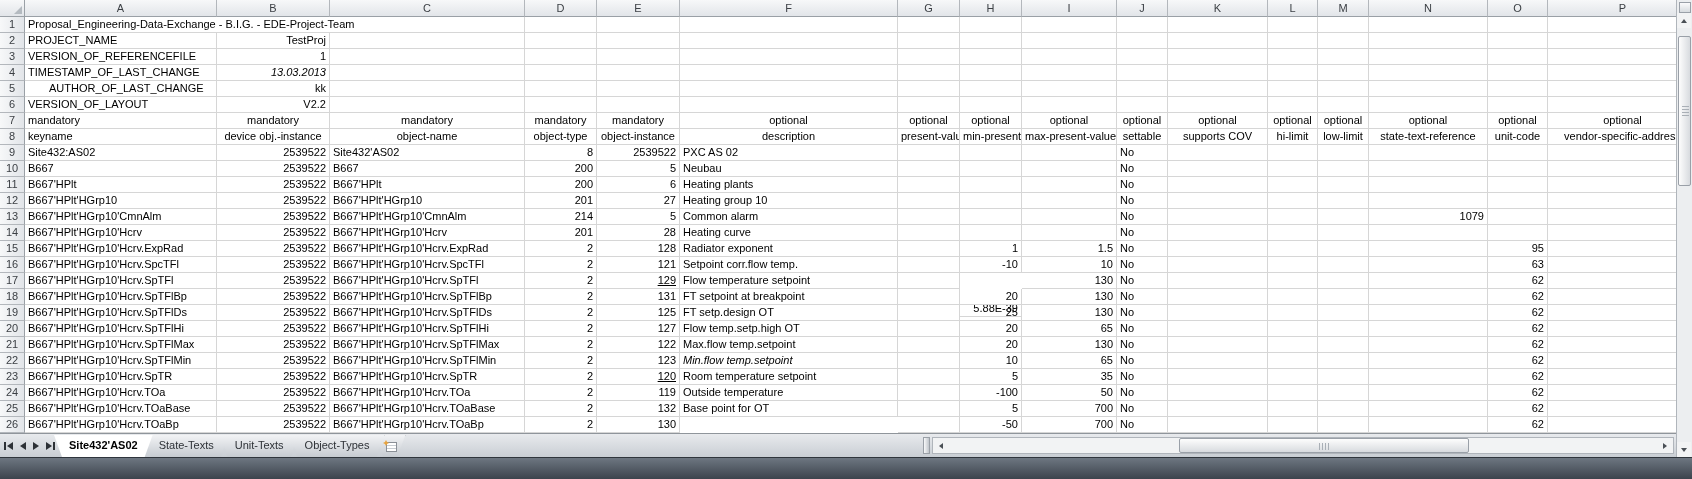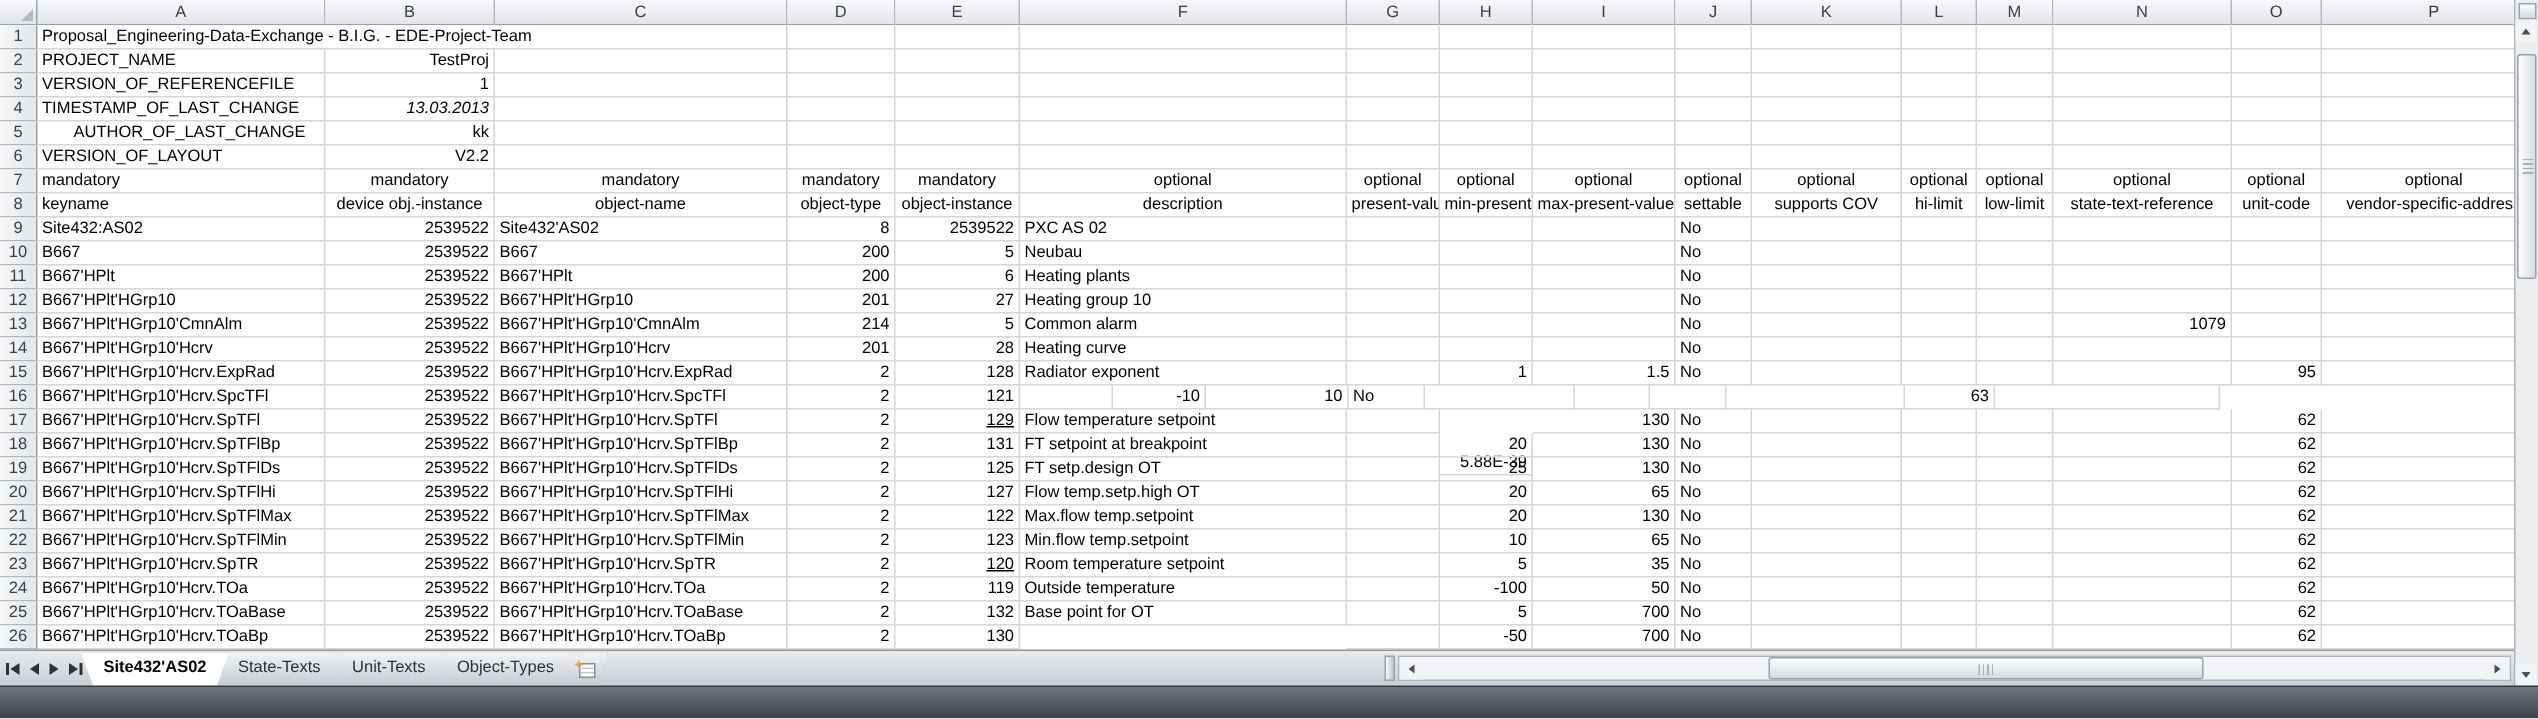--- a/index.html
+++ b/index.html
@@ -377,20 +377,21 @@
         <div class="c ar" style="width: 60px;">95</div>
         <div class="c al" style="width: 150px;"></div>
       </div>
       <div class="row">
         <div class="rowhead">16</div>
         <div class="c al" style="width: 192px;">B667'HPlt'HGrp10'Hcrv.SpcTFl</div>
         <div class="c ar" style="width: 113px;">2539522</div>
         <div class="c al" style="width: 195px;">B667'HPlt'HGrp10'Hcrv.SpcTFl</div>
         <div class="c ar" style="width: 72px;">2</div>
         <div class="c ar" style="width: 83px;">121</div>
+        <div class="c al" style="width: 218px;">Setpoint corr.flow temp.</div>
         <div class="c ar" style="width: 62px;"></div>
         <div class="c ar" style="width: 62px;">-10</div>
         <div class="c ar" style="width: 95px;">10</div>
         <div class="c al" style="width: 51px;">No</div>
         <div class="c al" style="width: 100px;"></div>
         <div class="c al" style="width: 50px;"></div>
         <div class="c al" style="width: 51px;"></div>
         <div class="c ar" style="width: 119px;"></div>
         <div class="c ar" style="width: 60px;">63</div>
         <div class="c al" style="width: 150px;"></div>
@@ -490,21 +491,21 @@
         <div class="c ar" style="width: 60px;">62</div>
         <div class="c al" style="width: 150px;"></div>
       </div>
       <div class="row">
         <div class="rowhead">22</div>
         <div class="c al" style="width: 192px;">B667'HPlt'HGrp10'Hcrv.SpTFlMin</div>
         <div class="c ar" style="width: 113px;">2539522</div>
         <div class="c al" style="width: 195px;">B667'HPlt'HGrp10'Hcrv.SpTFlMin</div>
         <div class="c ar" style="width: 72px;">2</div>
         <div class="c ar" style="width: 83px;">123</div>
-        <div class="c al" style="width: 218px;">Min.flow temp.setpoint</div>
+        <div class="c al" style="width: 218px; font-style: italic;">Min.flow temp.setpoint</div>
         <div class="c ar" style="width: 62px;"></div>
         <div class="c ar" style="width: 62px;">10</div>
         <div class="c ar" style="width: 95px;">65</div>
         <div class="c al" style="width: 51px;">No</div>
         <div class="c al" style="width: 100px;"></div>
         <div class="c al" style="width: 50px;"></div>
         <div class="c al" style="width: 51px;"></div>
         <div class="c ar" style="width: 119px;"></div>
         <div class="c ar" style="width: 60px;">62</div>
         <div class="c al" style="width: 150px;"></div>

